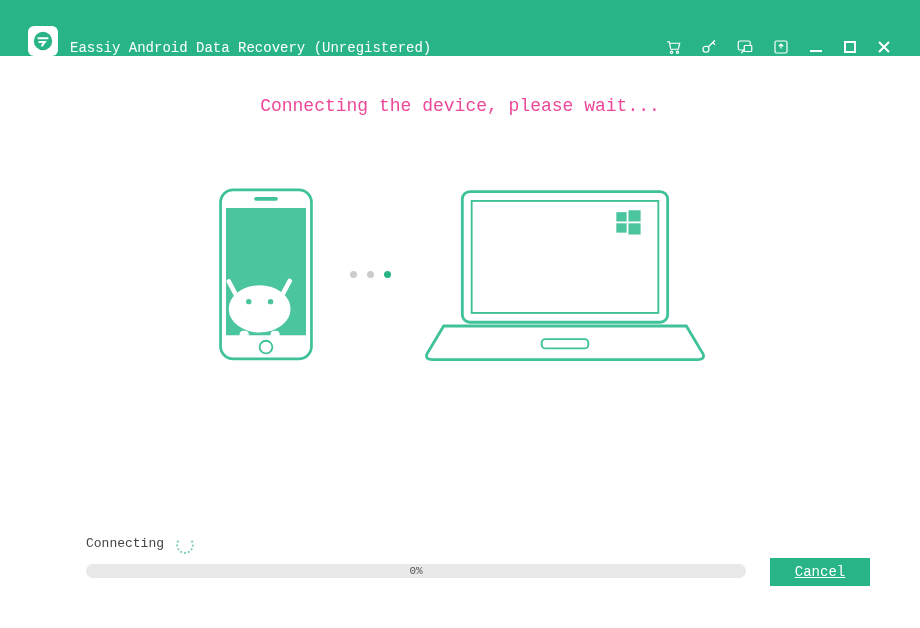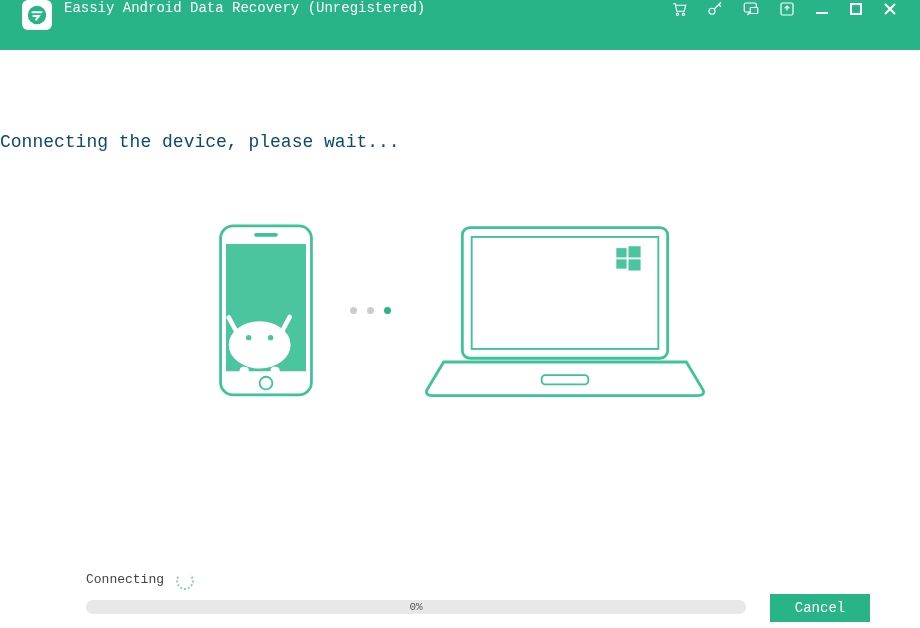--- a/index.html
+++ b/index.html
@@ -4,25 +4,25 @@
 <style>
 * { margin: 0; padding: 0; box-sizing: border-box; }
 body {
   width: 920px;
   height: 628px;
   font-family: "Courier New", monospace;
   background: #fff;
   overflow: hidden;
 }
 .titlebar {
-  height: 50px;
+  height: 56px;
   background: #28b487;
   display: flex;
-  align-items: flex-start;
-  padding: 0 22px;
+  align-items: flex-end;
+  padding: 0 28px;
   color: #fff;
 }
 .logo-box {
   width: 30px;
   height: 30px;
   background: #fff;
   border-radius: 6px;
   display: flex;
   align-items: center;
   justify-content: center;
@@ -35,24 +35,24 @@
 .tb-icon { width: 18px; height: 18px; display: flex; align-items: center; justify-content: center; cursor: pointer; }
 .tb-icon svg { stroke: #fff; fill: none; stroke-width: 1.6; }
 .win-btn { width: 16px; height: 16px; display:flex; align-items:center; justify-content:center; cursor:pointer; }
 .win-btn svg { stroke:#fff; stroke-width:2; fill:none; }
 
 .content {
   position: relative;
   height: 588px;
 }
 .headline {
-  text-align: left;
+  text-align: center;
   font-size: 18px;
-  color: #0c4a6e;
-  margin-top: 82px;
+  color: #ec4899;
+  margin-top: 40px;
 }
 .device-row {
   display: flex;
   align-items: center;
   justify-content: center;
   margin-top: 70px;
   gap: 34px;
 }
 .phone { width: 100px; }
 .laptop { width: 280px; }
@@ -98,20 +98,21 @@
   height: 28px;
   background: #28b487;
   color: #fff;
   font-size: 14px;
   font-family: "Courier New", monospace;
   display:flex;
   align-items:center;
   justify-content:center;
   cursor:pointer;
   border:none;
+  text-decoration:underline;
 }
 </style>
 </head>
 <body>
 
 <div class="titlebar">
   <div class="logo-box">
     <svg viewBox="0 0 24 24">
         <circle cx="12" cy="12" r="10" fill="#28b487"></circle>
         <path d="M7 9 L17 9 M8 13 L14 13 L11 17" stroke="#fff" stroke-width="2.2" fill="none" stroke-linecap="round"></path>

